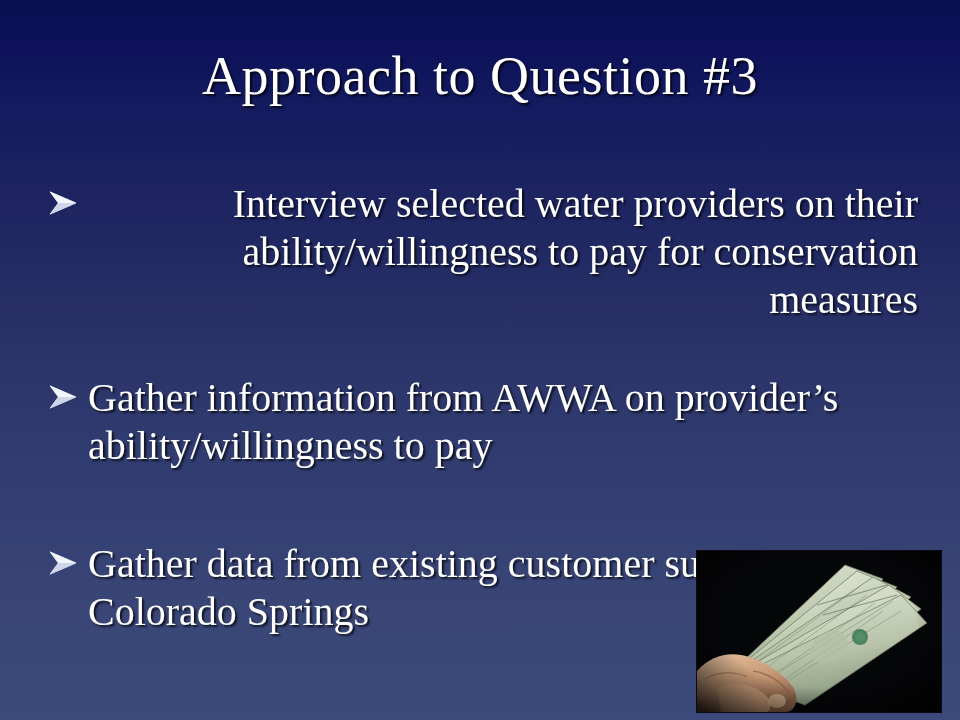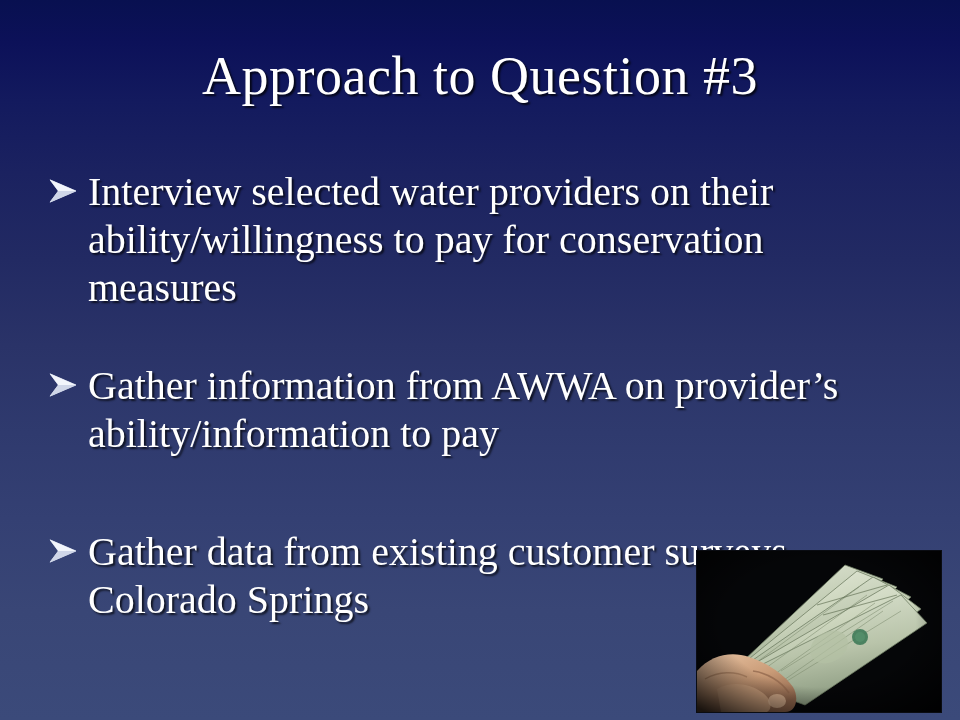--- a/index.html
+++ b/index.html
@@ -66,21 +66,21 @@
     height: 48px;
     line-height: 48px;
     font-size: 34px;
     color: #eef1f8;
     text-shadow: 1px 2px 2px rgba(0,0,0,0.8);
     font-family: "DejaVu Sans", sans-serif;
   }
   .bullet .marker svg { display: block; margin-top: 10px; }
   .bullet-text { display: block; }
 
-  #bullet-1 { margin-top: 0px; }
+  #bullet-1 { margin-top: 12px; text-align: right; }
   #bullet-2 { margin-top: 50px; }
   #bullet-3 { margin-top: 70px; }
 
   
   #money-photo {
     position: absolute;
     left: 697px;
     top: 551px;
     width: 244px;
     height: 161px;
@@ -111,21 +111,21 @@
     </div>
 
     <div class="bullet" id="bullet-2">
       <span class="marker">
         <svg viewBox="0 0 32 28" width="30" height="26" aria-hidden="true">
           <polygon points="2,2 30,14 2,26 11,14" fill="#ffffff" stroke="#c9d0e4" stroke-width="1"></polygon>
           <polygon points="2,2 30,14 11,14" fill="#f2f5fb"></polygon>
           <polygon points="2,26 30,14 11,14" fill="#cfd6e8"></polygon>
         </svg>
       </span>
-      <span class="bullet-text">Gather information from AWWA on provider’s ability/information to pay</span>
+      <span class="bullet-text">Gather information from AWWA on provider’s ability/willingness to pay</span>
     </div>
 
     <div class="bullet" id="bullet-3">
       <span class="marker">
         <svg viewBox="0 0 32 28" width="30" height="26" aria-hidden="true">
           <polygon points="2,2 30,14 2,26 11,14" fill="#ffffff" stroke="#c9d0e4" stroke-width="1"></polygon>
           <polygon points="2,2 30,14 11,14" fill="#f2f5fb"></polygon>
           <polygon points="2,26 30,14 11,14" fill="#cfd6e8"></polygon>
         </svg>
       </span>

